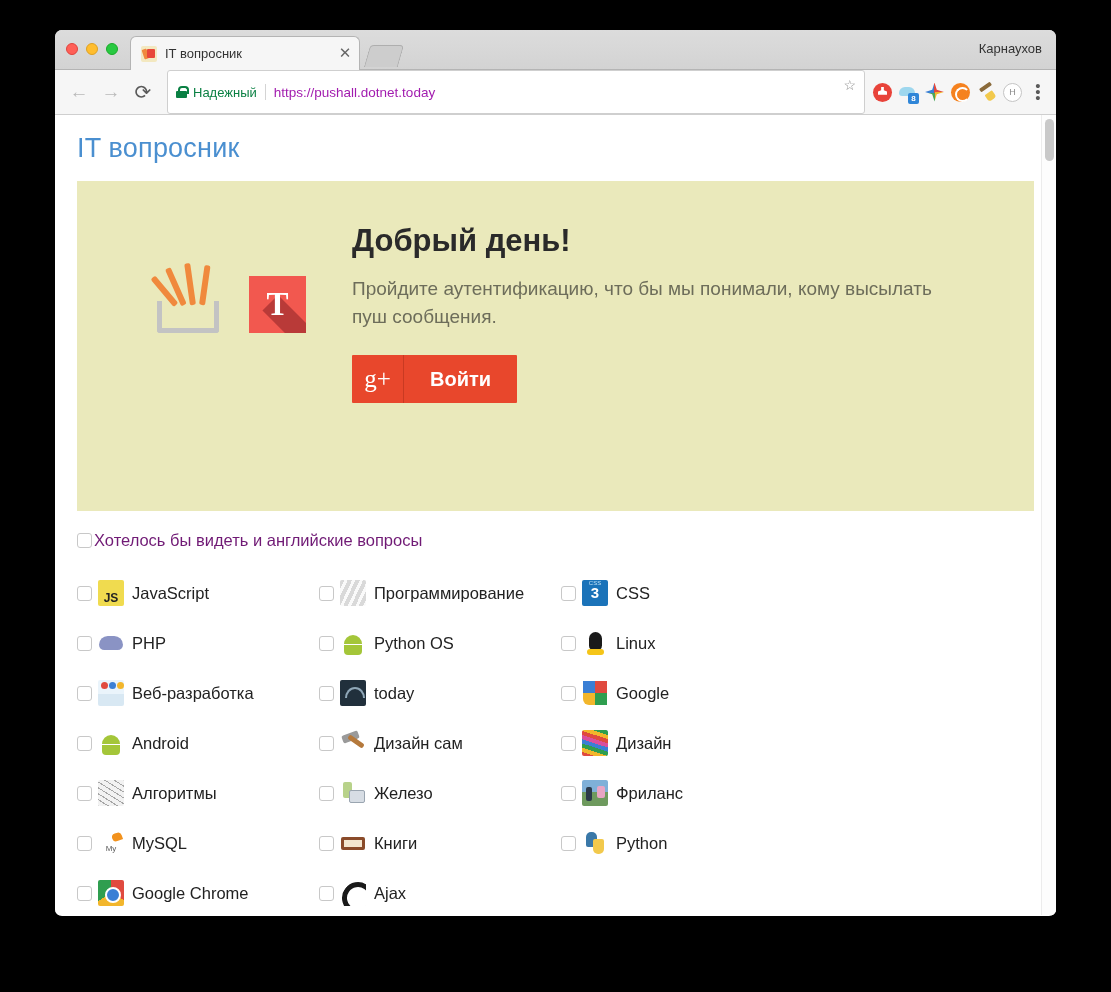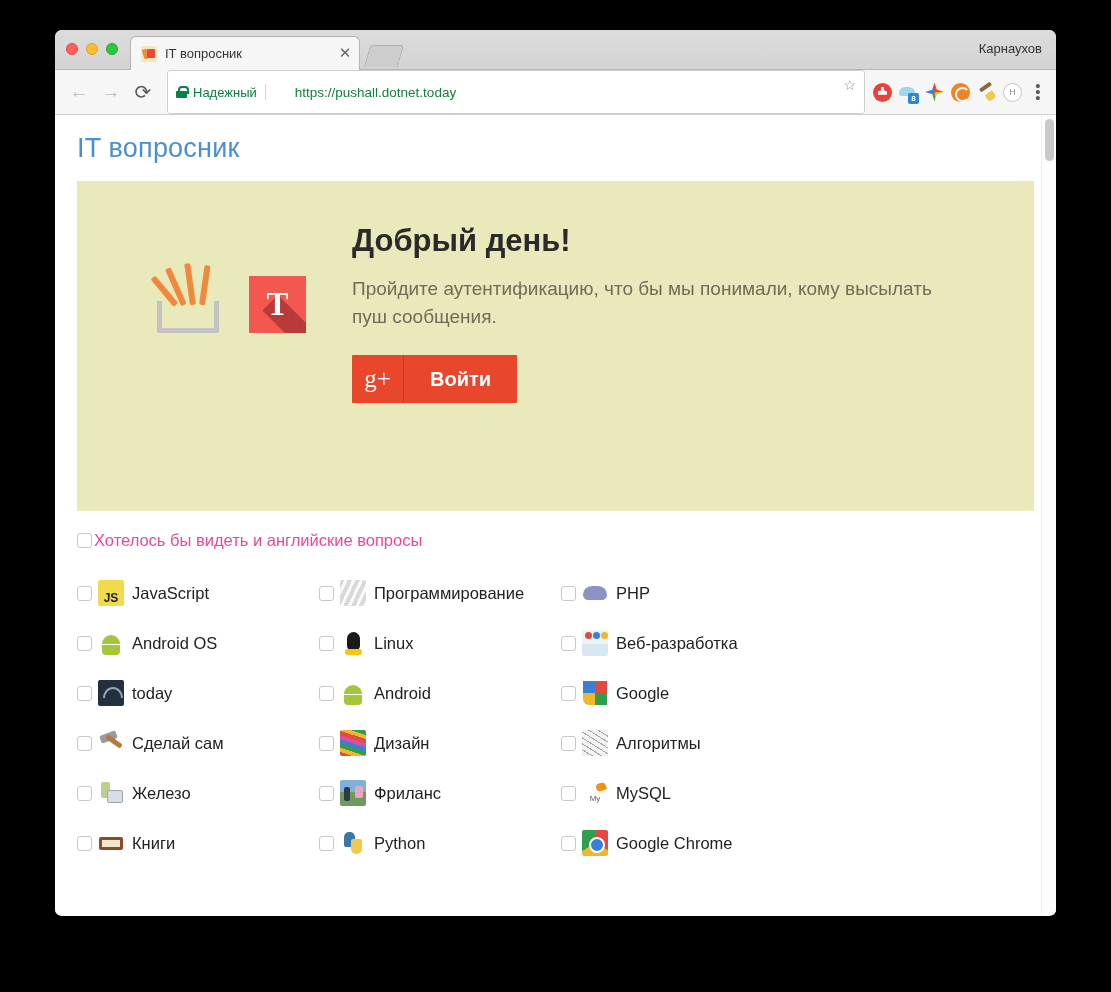--- a/index.html
+++ b/index.html
@@ -133,21 +133,21 @@
     border-bottom: none;
     border-radius: 4px 4px 0 0;
   }
   #lock-icon::after {
     content: ""; position: absolute;
     left: 0; top: 5px; width: 11px; height: 7px;
     background: #0a8043; border-radius: 1px;
   }
   #secure-label { font-size: 13px; color: #0a8043; margin-right: 8px; white-space: nowrap; }
   #omni-sep { width: 1px; height: 16px; background: #d4d4d4; margin-right: 8px; }
-  #omni-url { font-size: 13.5px; color: #15803d; white-space: nowrap; margin-left: 21px; }
+  #omni-url { font-size: 13.5px; color: #a21caf; white-space: nowrap; }
   #bookmark-star {
     position: absolute; right: 8px; top: 6px;
     font-size: 14px; color: #8a8a8a;
   }
 
   #ext-icons { display: flex; align-items: center; gap: 7px; }
   .ext-icon { width: 19px; height: 19px; border-radius: 50%; position: relative; }
   .ext-icon.plug   { background: #e8433a; }
   .ext-icon.plug::after { content:""; position:absolute; left:5px; top:4px; width:9px; height:11px;
         background:#fff; clip-path: polygon(35% 0,65% 0,65% 35%,100% 45%,100% 75%,0 75%,0 45%,35% 35%); }
@@ -304,21 +304,21 @@
     border-radius: 3px;
     background: #fff;
     cursor: pointer;
   }
 
   #english-row {
     display: flex; align-items: center;
     margin-bottom: 18px;
   }
   #english-row .lbl {
-    font-size: 16.5px; color: #ec4899; margin-left: 2px;
+    font-size: 16.5px; color: #701a75; margin-left: 2px;
   }
 
   .grid { display: flex; flex-wrap: wrap; }
   .grid .cell {
     width: 242px;
     display: flex; align-items: center;
     height: 50px;
   }
   .grid .cell .ico {
     width: 26px; height: 26px; flex: 0 0 26px;
@@ -522,57 +522,62 @@
               <div class="ico ic-js"></div>
               <div class="lbl">JavaScript</div>
             </div>
             <div class="cell">
               <div class="cb"></div>
               <div class="ico ic-keyboard"></div>
               <div class="lbl">Программирование</div>
             </div>
             <div class="cell">
               <div class="cb"></div>
+              <div class="ico ic-css"></div>
+              <div class="lbl">CSS</div>
+            </div>
+            <div class="cell">
+              <div class="cb"></div>
               <div class="ico ic-php"></div>
               <div class="lbl">PHP</div>
             </div>
             <div class="cell">
               <div class="cb"></div>
               <div class="ico ic-android"></div>
-              <div class="lbl">Android OS</div>
+              <div class="lbl">Python OS</div>
             </div>
             <div class="cell">
               <div class="cb"></div>
               <div class="ico ic-linux"></div>
               <div class="lbl">Linux</div>
             </div>
             <div class="cell">
               <div class="cb"></div>
               <div class="ico ic-webdev"></div>
               <div class="lbl">Веб-разработка</div>
             </div>
             <div class="cell">
               <div class="cb"></div>
               <div class="ico ic-jquery"></div>
               <div class="lbl">today</div>
             </div>
             <div class="cell">
               <div class="cb"></div>
+              <div class="ico ic-google"></div>
+              <div class="lbl">Google</div>
+            </div>
+            <div class="cell">
+              <div class="cb"></div>
               <div class="ico ic-android"></div>
               <div class="lbl">Android</div>
             </div>
             <div class="cell">
               <div class="cb"></div>
-              <div class="ico ic-google"></div>
-              <div class="lbl">Google</div>
-            </div>
-            <div class="cell">
-              <div class="cb"></div>
               <div class="ico ic-diy"></div>
-              <div class="lbl">Сделай сам</div>
+              <div class="lbl">Дизайн сам</div>
             </div>
             <div class="cell">
               <div class="cb"></div>
               <div class="ico ic-design"></div>
               <div class="lbl">Дизайн</div>
             </div>
             <div class="cell">
               <div class="cb"></div>
               <div class="ico ic-algo"></div>
               <div class="lbl">Алгоритмы</div>
@@ -599,20 +604,25 @@
             </div>
             <div class="cell">
               <div class="cb"></div>
               <div class="ico ic-python"></div>
               <div class="lbl">Python</div>
             </div>
             <div class="cell">
               <div class="cb"></div>
               <div class="ico ic-chrome"></div>
               <div class="lbl">Google Chrome</div>
+            </div>
+            <div class="cell">
+              <div class="cb"></div>
+              <div class="ico ic-ajax"></div>
+              <div class="lbl">Ajax</div>
             </div>
           </div>
 
       </div>
     </div>
 
     <div id="page-scrollbar">
       <div id="page-scroll-thumb"></div>
     </div>
   </div>

